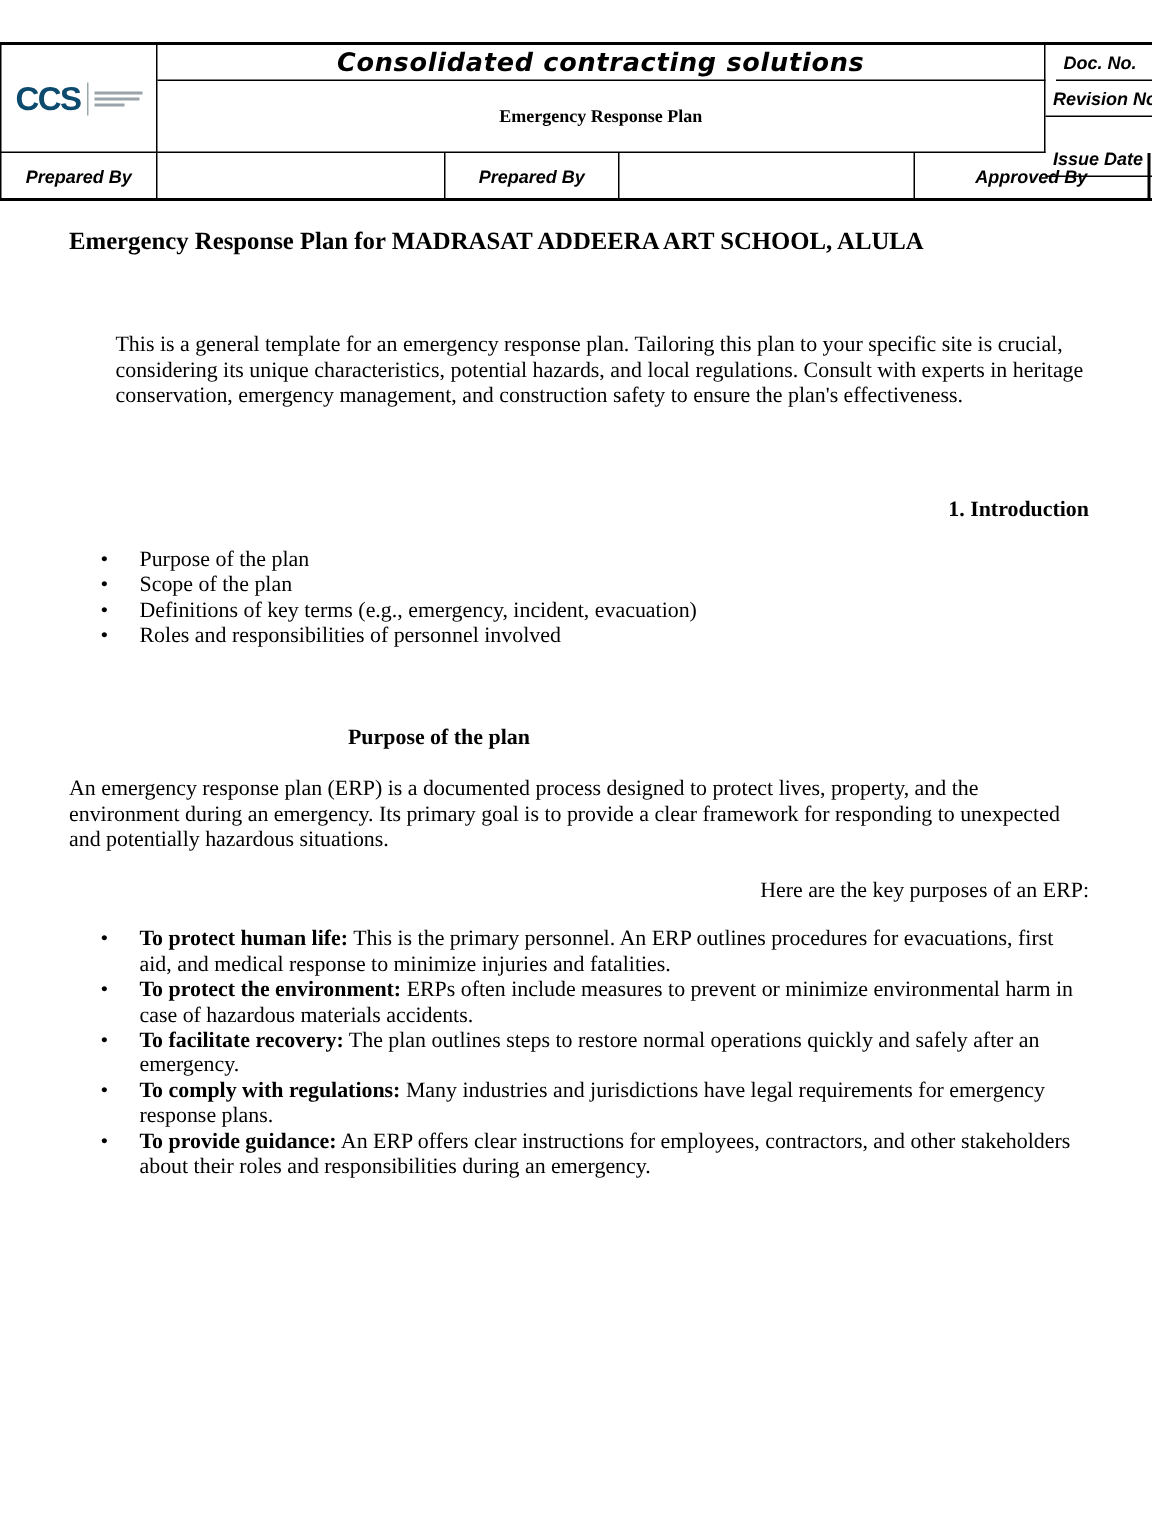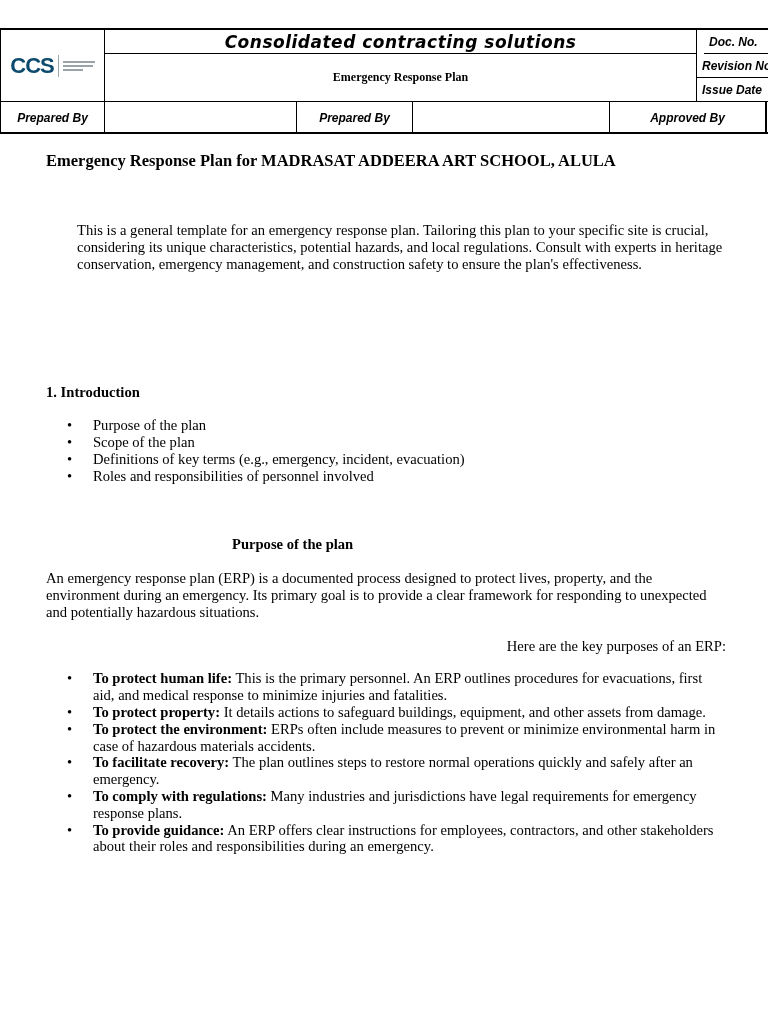--- a/index.html
+++ b/index.html
@@ -25,21 +25,21 @@
     .logo { display:flex; align-items:center; gap: 4px; }
     .logo-ccs { font-family: "Liberation Sans", sans-serif; font-size: 22px; font-weight: bold; color: #0c4a6e; letter-spacing: -1px; }
     .logo-sep { width: 1px; height: 22px; background: #9aa; }
     .logo-sub { display:flex; flex-direction:column; gap:2px; }
     .logo-sub span { display:block; height: 2px; background: #9aa3aa; }
 
     .content { position: absolute; left: 46px; top: 150px; width: 680px; font-size: 14.6px; line-height: 16.8px; }
     h1.doc-heading { margin: 0; font-size: 16.5px; font-weight: bold; line-height: 22px; }
     p { margin: 0; }
     .intro-para { margin-top: 50px; margin-left: 31px; }
-    .sec-heading { margin-top: 112px; font-weight: bold; }
+    .sec-heading { margin-top: 60px; font-weight: bold; text-align: right; }
     ul { margin: 16px 0 0 0; padding-left: 47px; }
     ul li { list-style: none; position: relative; }
     ul li::before { content: "•"; position: absolute; left: -26px; }
     .purpose-heading { margin-top: 52px; font-weight: bold; padding-left: 186px; }
     .erp-para { margin-top: 17px; }
     .key-para { margin-top: 17px; text-align: right; }
     .bold-lead { font-weight: bold; }
   </style>
 </head>
 <body>
@@ -53,21 +53,21 @@
         <span style="width:32px"></span>
           <span style="width:30px"></span>
           <span style="width:20px"></span>
       </span>
     </div>
   </div>
   <div class="cell company-cell">Consolidated contracting solutions</div>
   <div class="cell title-cell">Emergency Response Plan</div>
   <div class="cell meta-cell" style="top:0;margin-left:7px;">Doc. No.</div>
   <div class="cell meta-cell" style="top:24px;">Revision No</div>
-  <div class="cell meta-cell" style="top:48px;">Issue Date</div>
+  <div class="cell meta-cell" style="top:64px;">Issue Date</div>
 
   <div class="cell row2" style="left:0; width:105px; border-left:1px solid #000;">Prepared By</div>
   <div class="cell row2" style="left:105px; width:192px;"></div>
   <div class="cell row2" style="left:297px; width:116px;">Prepared By</div>
   <div class="cell row2" style="left:413px; width:197px;"></div>
   <div class="cell row2" style="left:610px; width:157px; border-right:2px solid #000;">Approved By</div>
 </div>
 
 <div class="content">
   <h1 class="doc-heading">Emergency Response Plan for MADRASAT ADDEERA ART SCHOOL, ALULA</h1>
@@ -80,19 +80,18 @@
     <li>Definitions of key terms (e.g., emergency, incident, evacuation)</li>
     <li>Roles and responsibilities of personnel involved</li>
   </ul>
 
   <p class="purpose-heading">Purpose of the plan</p>
   <p class="erp-para">An emergency response plan (ERP) is a documented process designed to protect lives, property, and the environment during an emergency. Its primary goal is to provide a clear framework for responding to unexpected and potentially hazardous situations.</p>
   <p class="key-para">Here are the key purposes of an ERP:</p>
 
   <ul>
     <li><span class="bold-lead">To protect human life:</span><span> This is the primary personnel. An ERP outlines procedures for evacuations, first aid, and medical response to minimize injuries and fatalities.</span></li>
-    <li><span class="bold-lead">To protect property:</span><span> It details actions to safeguard buildings, equipment, and other assets from damage.</span></li>
     <li><span class="bold-lead">To protect the environment:</span><span> ERPs often include measures to prevent or minimize environmental harm in case of hazardous materials accidents.</span></li>
     <li><span class="bold-lead">To facilitate recovery:</span><span> The plan outlines steps to restore normal operations quickly and safely after an emergency.</span></li>
     <li><span class="bold-lead">To comply with regulations:</span><span> Many industries and jurisdictions have legal requirements for emergency response plans.</span></li>
     <li><span class="bold-lead">To provide guidance:</span><span> An ERP offers clear instructions for employees, contractors, and other stakeholders about their roles and responsibilities during an emergency.</span></li>
   </ul>
 </div>
 
 </body></html>

